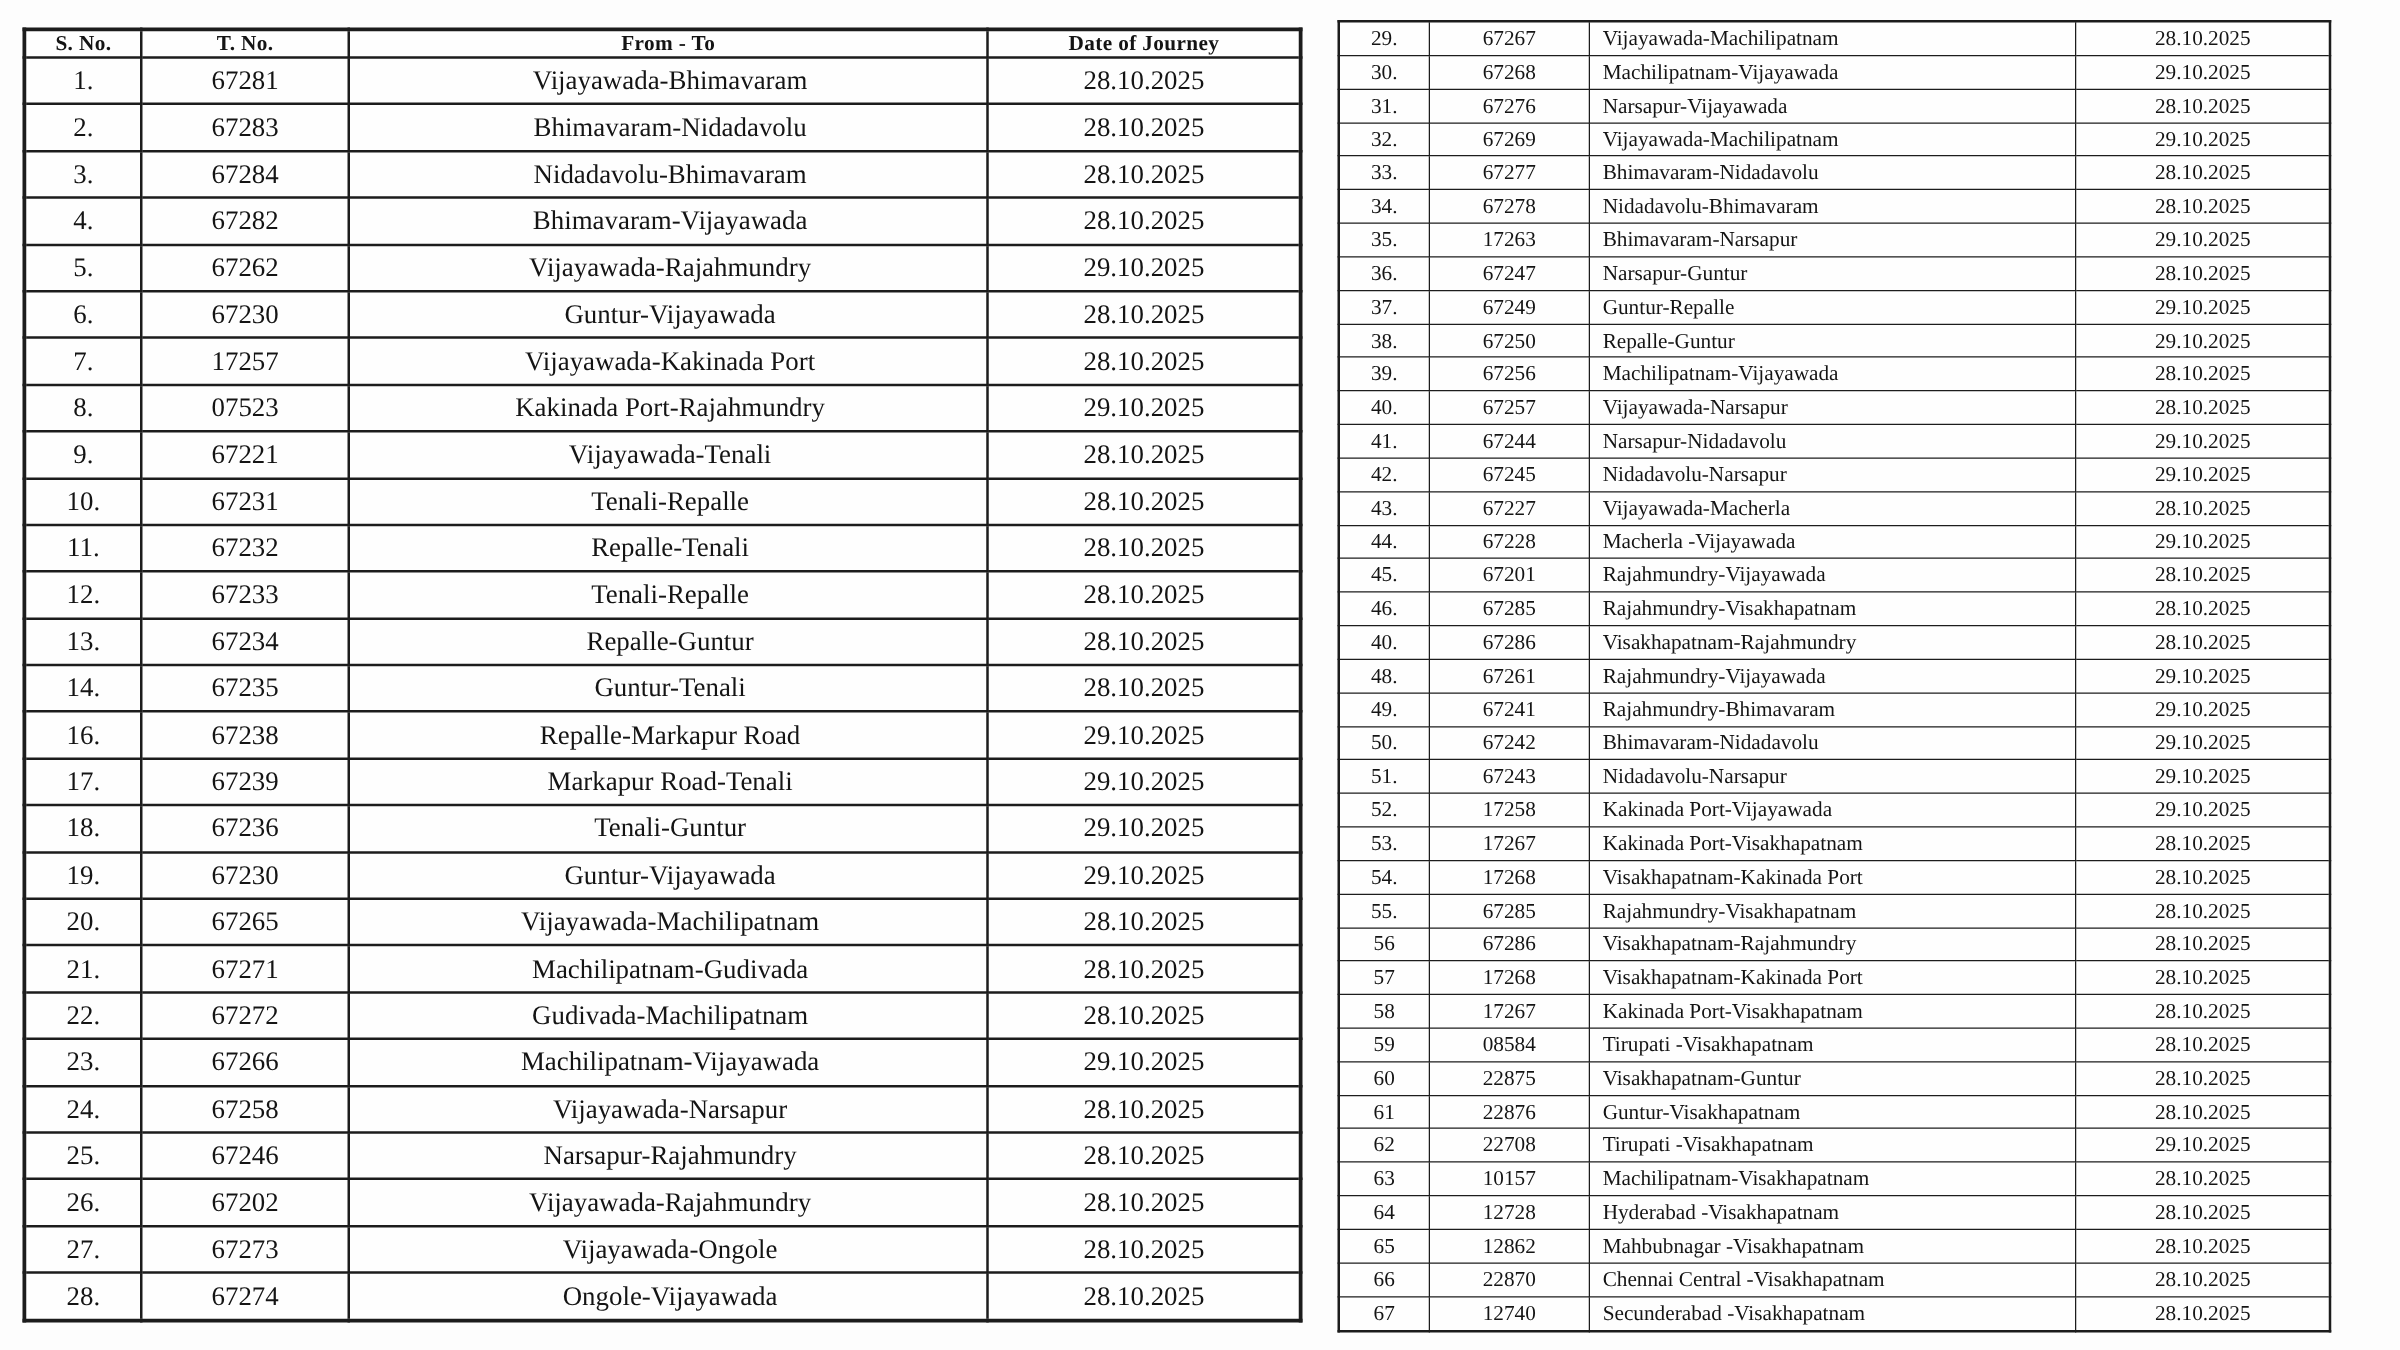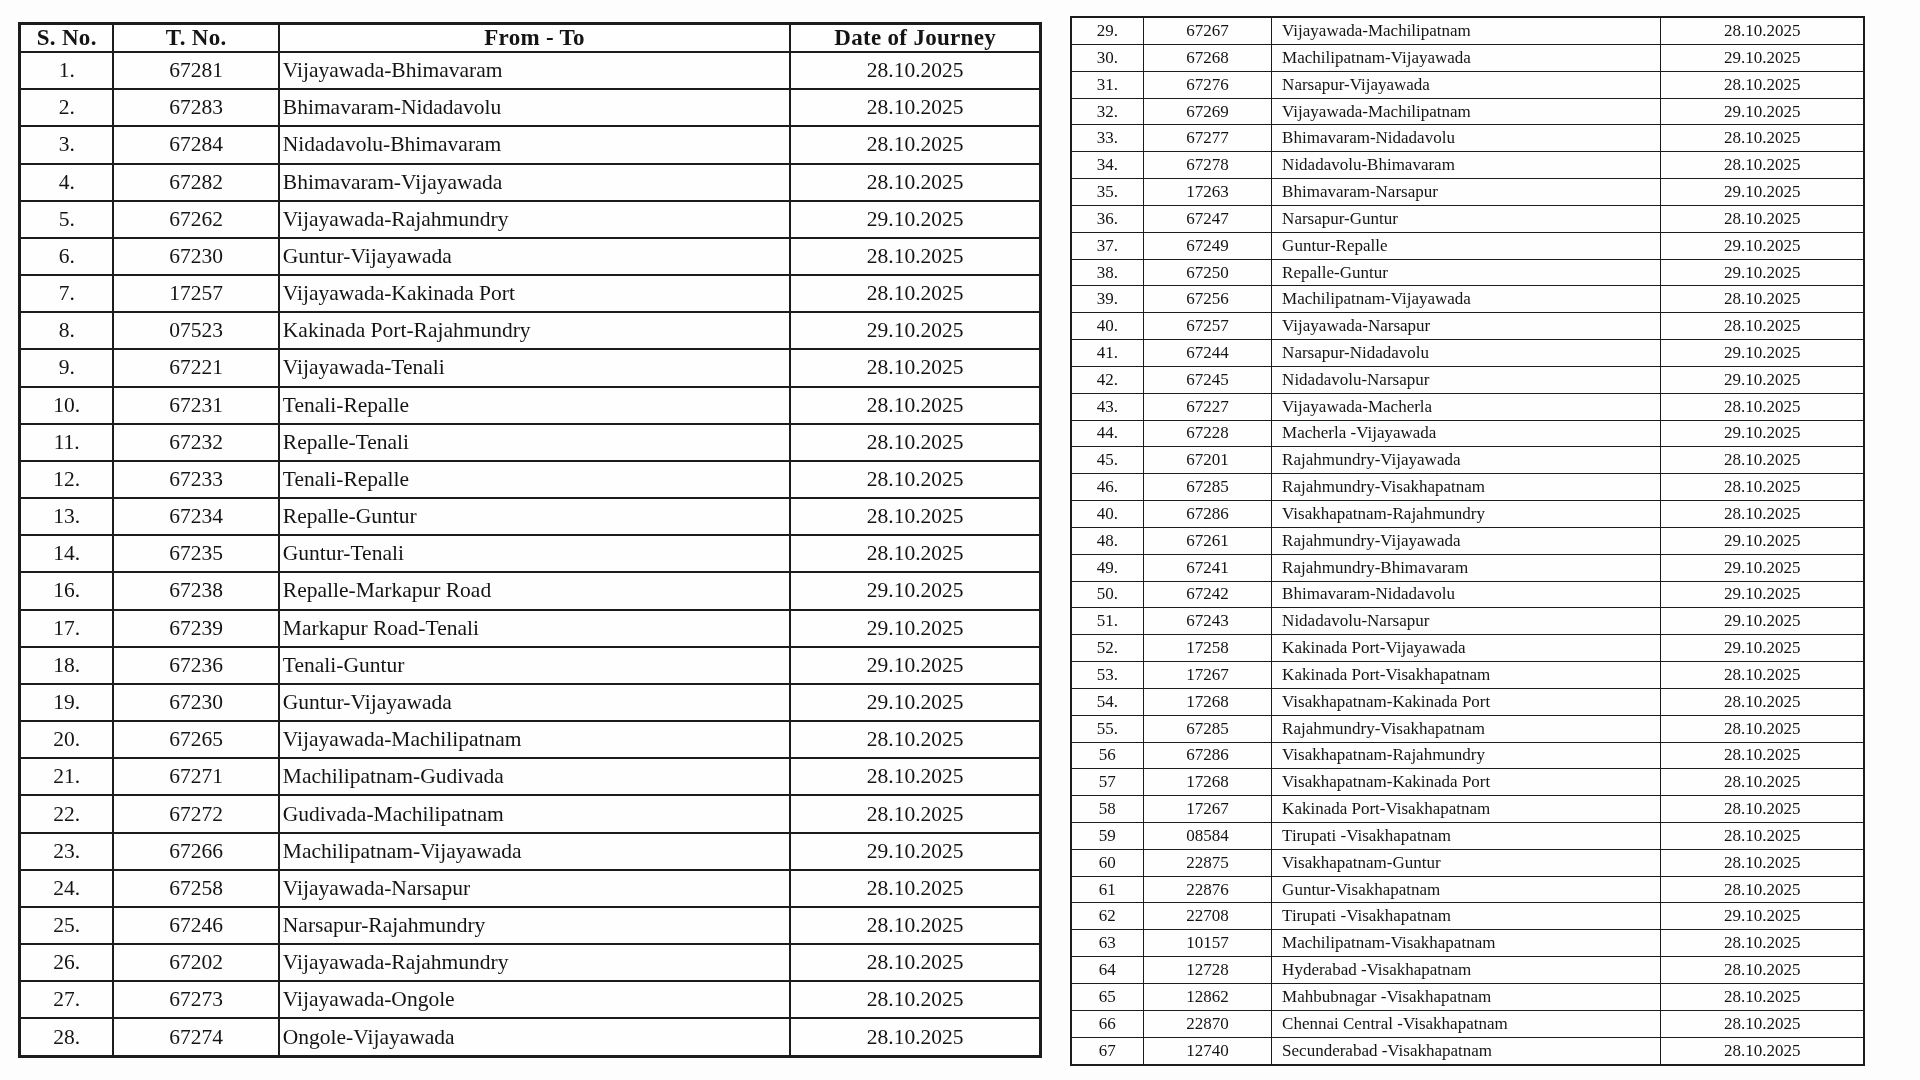--- a/index.html
+++ b/index.html
@@ -45,36 +45,36 @@
   #left-table {
     border: 3px solid #1c1c1c;
   }
   #left-table th, #left-table td {
     border: 2px solid #1c1c1c;
     padding: 0;
     white-space: nowrap;
     overflow: hidden;
   }
   #left-table th {
-    font-size: 23px;
+    font-size: 17px;
     font-weight: bold;
     text-align: center;
     letter-spacing: 0.3px;
   }
   #left-table td {
     font-size: 21.5px;
     vertical-align: middle;
   }
   #left-table col.col-sno  { width: 9.2%; }
   #left-table col.col-tno  { width: 16.2%; }
   #left-table col.col-route{ width: 50.1%; }
   #left-table col.col-date { width: 24.5%; }
   #left-table td.c0 { text-align: center; }
   #left-table td.c1 { text-align: center; }
-  #left-table td.c2 { text-align: left; padding-left: 3px; }
+  #left-table td.c2 { text-align: center; padding-left: 3px; }
   #left-table td.c3 { text-align: center; }
   
   #right-table {
     border: 2px solid #1c1c1c;
   }
   #right-table td {
     border: 1.5px solid #1c1c1c;
     padding: 0;
     font-size: 17px;
     vertical-align: middle;

